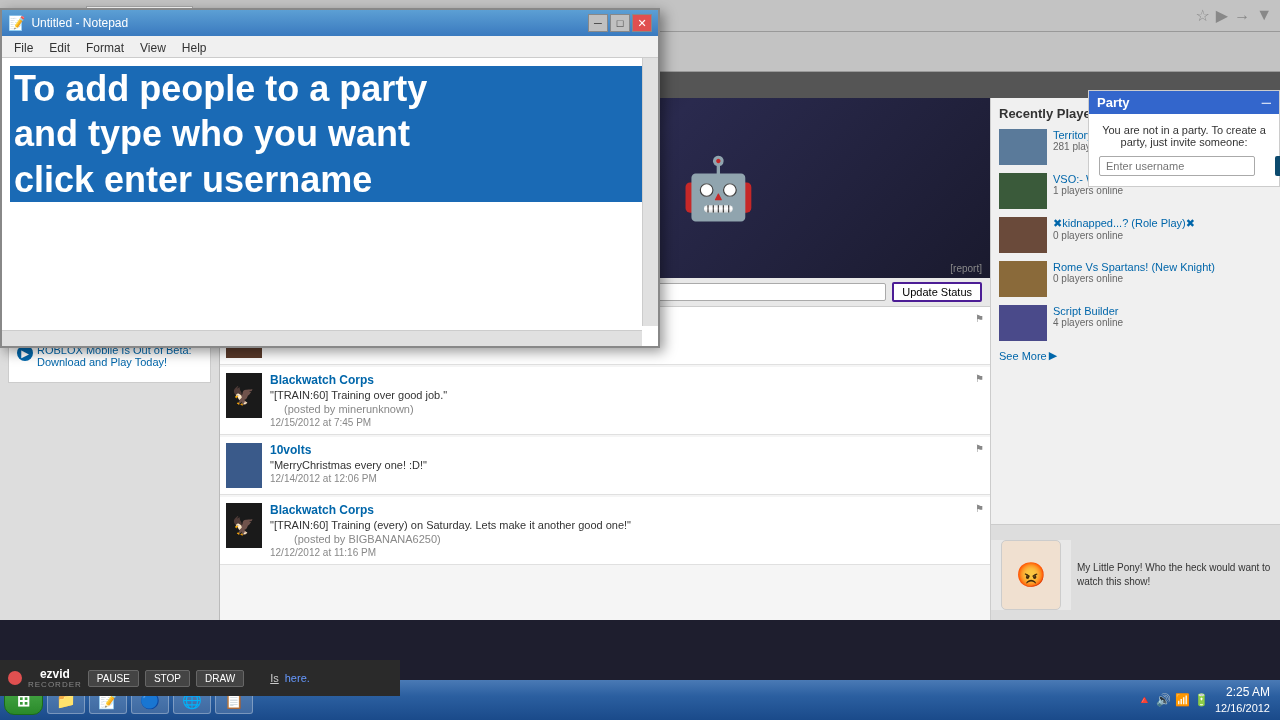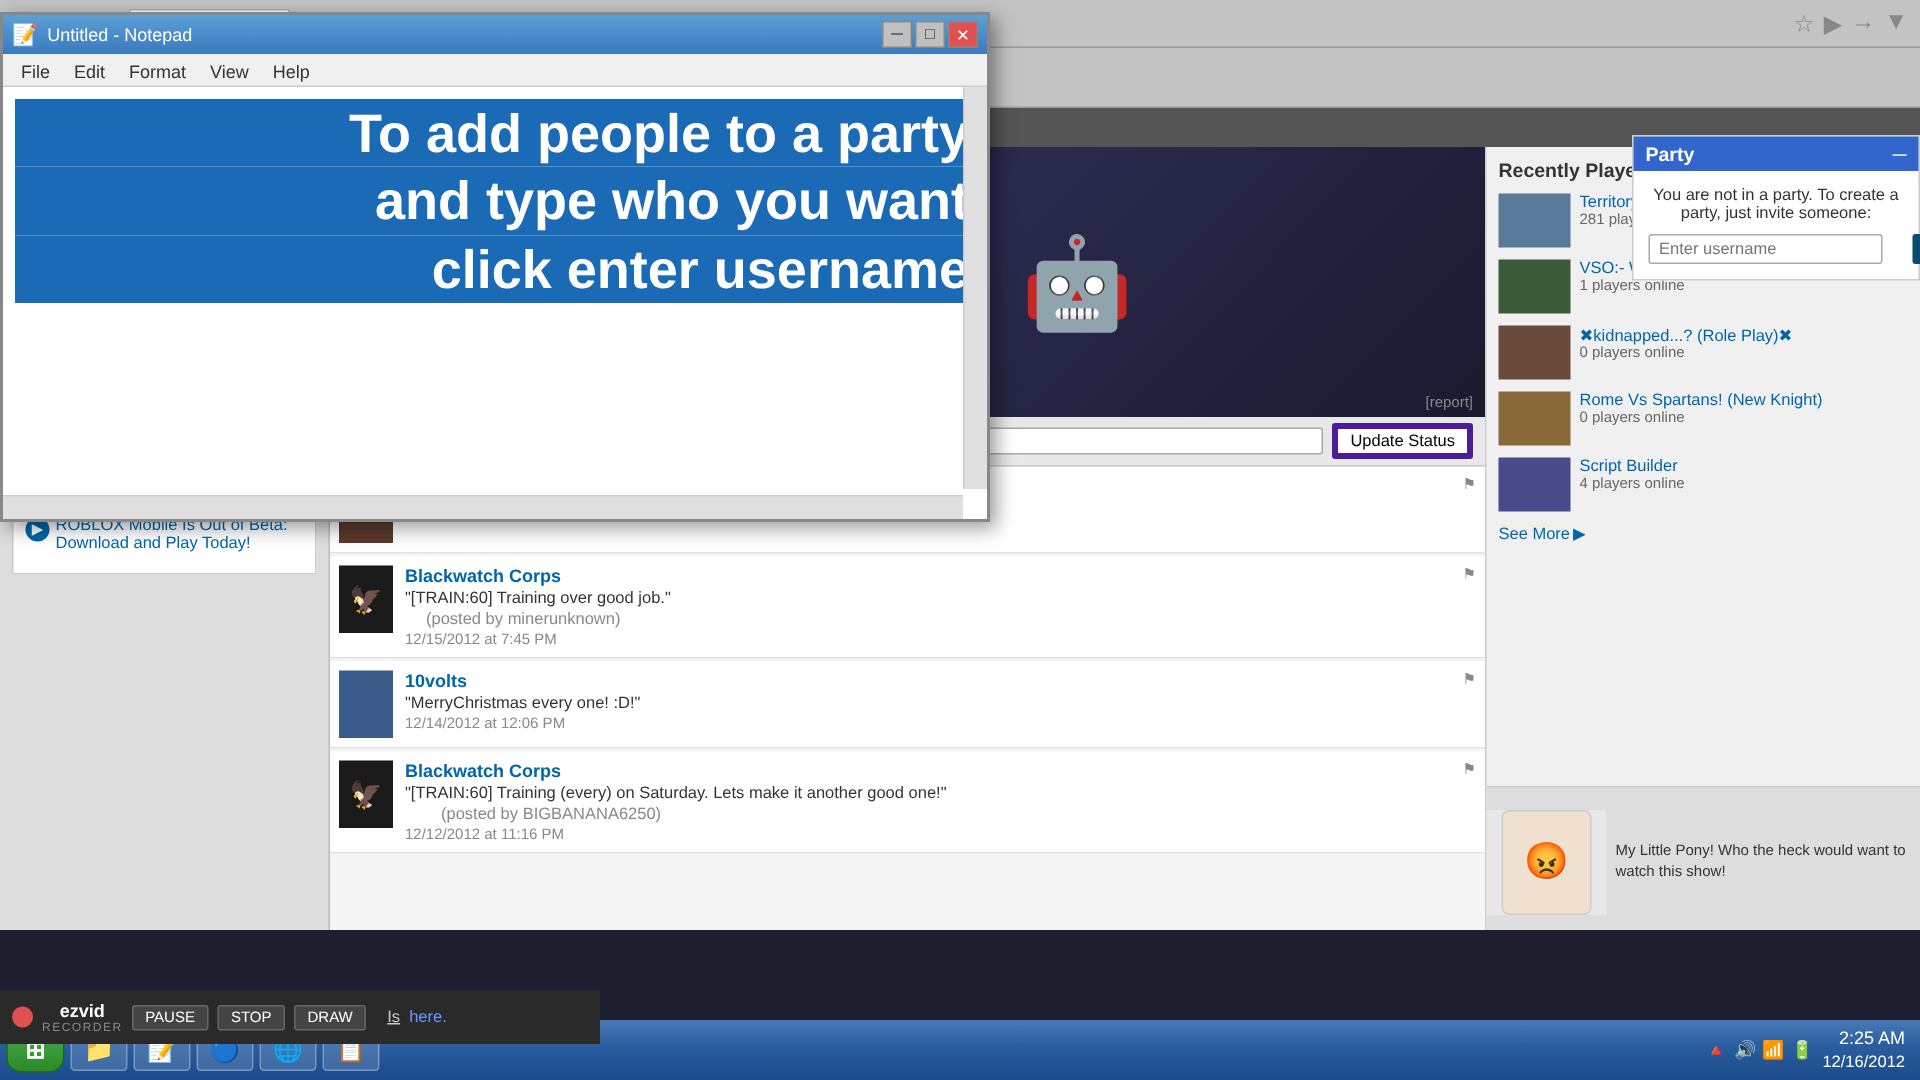--- a/index.html
+++ b/index.html
@@ -239,21 +239,21 @@
     .status-input {
       flex: 1;
       border: 1px solid #aaa;
       padding: 2px 6px;
       font-size: 11px;
       color: #666;
       border-radius: 2px;
     }
     .update-status-btn {
       background: #fff;
-      border: 4px solid #4c1d95;
+      border: 2px solid #4c1d95;
       padding: 2px 8px;
       font-size: 11px;
       cursor: pointer;
       border-radius: 2px;
     }
 
     
     .taskbar {
       position: absolute;
       bottom: 0; left: 0;
@@ -376,21 +376,20 @@
       padding: 2px 8px;
       font-size: 12px;
       color: #333;
       cursor: pointer;
     }
     .notepad-content {
       padding: 8px;
       height: calc(100% - 26px - 22px - 20px);
       overflow: hidden;
       background: #fff;
-      text-align: right;
     }
     .notepad-text-highlighted {
       font-size: 38px;
       font-weight: bold;
       color: #fff;
       background: #1a6ab5;
       line-height: 1.15;
       padding: 4px;
       display: inline;
     }
@@ -445,21 +444,21 @@
       color: white;
       border: 1px solid #666;
       padding: 2px 8px;
       font-size: 10px;
       cursor: pointer;
       border-radius: 2px;
     }
     .recorder-text {
       color: #ccc;
       font-size: 11px;
-      margin-left: 8px;
+      margin-left: 20px;
       text-decoration: underline;
     }
     .recorder-link {
       color: #6699ff;
       font-size: 11px;
       cursor: pointer;
     }
 
     
     #roblox-page {

